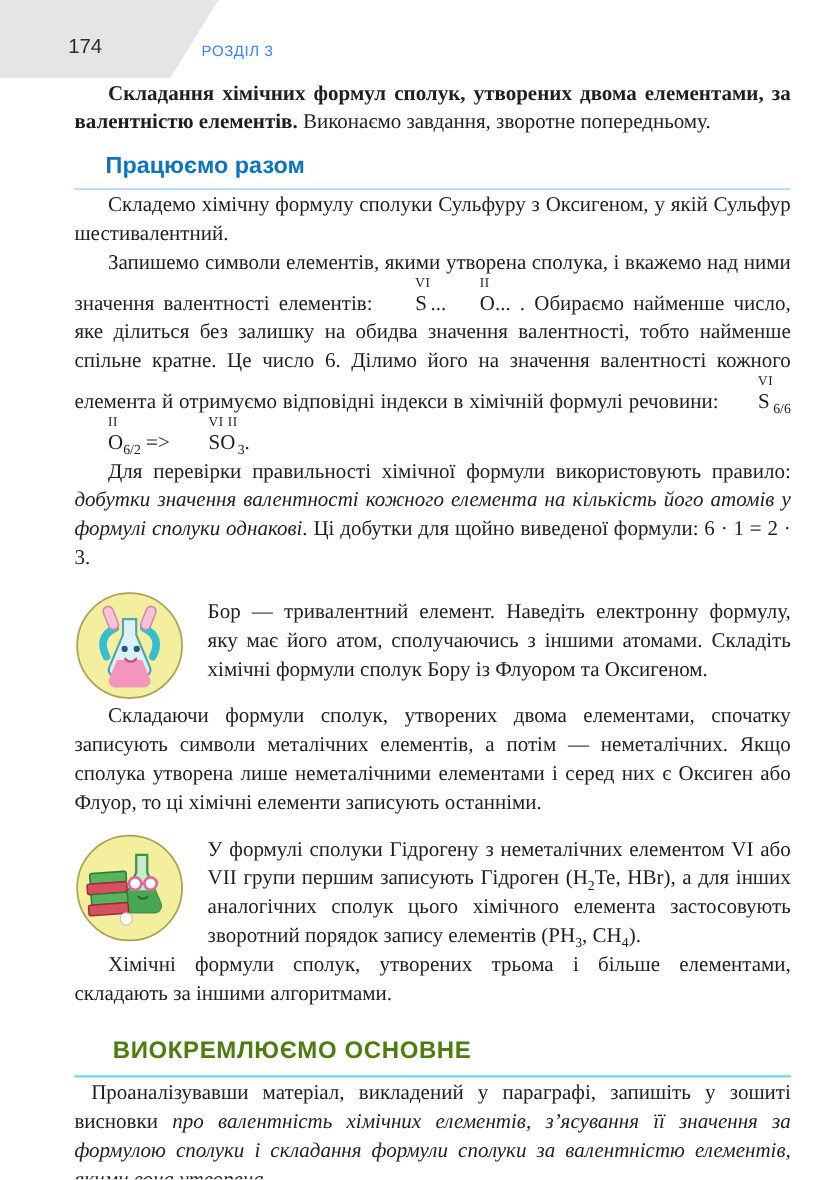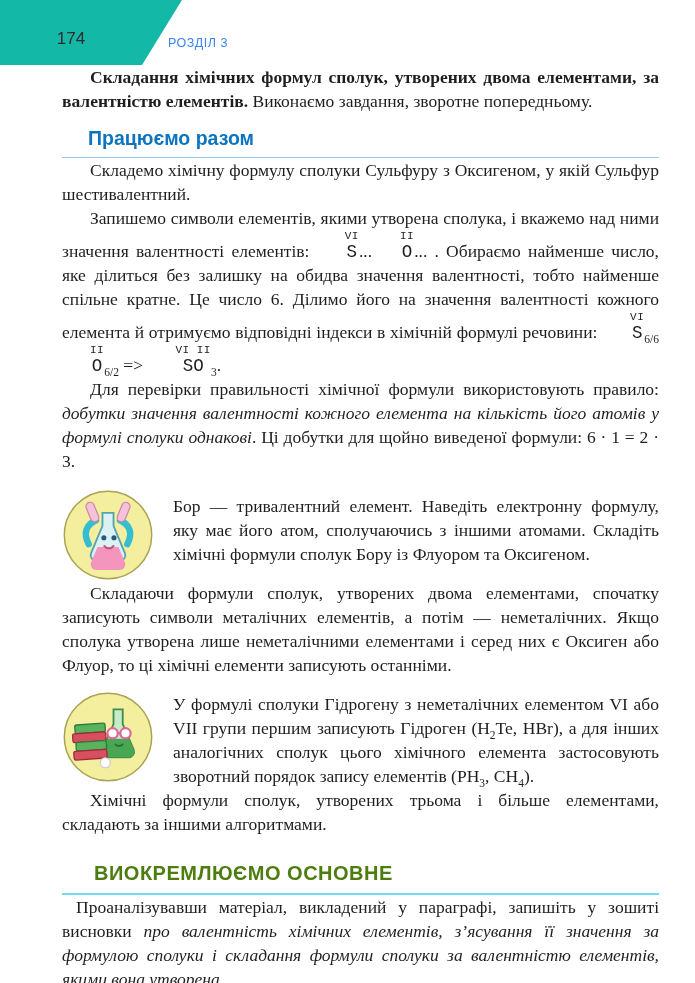--- a/index.html
+++ b/index.html
@@ -9,21 +9,21 @@
     height: 983px;
     background: #ffffff;
     font-family: "Liberation Serif", serif;
     color: #1e1e1e;
     overflow: hidden;
   }
   
   .pink-tab {
     position: absolute; top: 0; left: 0;
     width: 182px; height: 65px;
-    background: #14b8a6;
+    background: #e5e5e5;
     clip-path: polygon(0 0, 100% 0, 142px 100%, 0 100%);
   }
   .pagenum {
     position: absolute; left: 48px; top: 29px;
     width: 46px; text-align: center;
     font-family: "Liberation Sans", sans-serif;
     font-size: 17px; color: #2f2a2f;
   }
   .chapter {
     position: absolute; left: 168px; top: 36px;
@@ -50,21 +50,21 @@
     font-family: "Liberation Sans", sans-serif;
     font-weight: bold; font-size: 20px; color: #4d7c0f;
     letter-spacing: 0.5px;
     padding-left: 32px; padding-bottom: 8px;
     border-bottom: 2.5px solid #74daf3;
   }
   .mt-sm { margin-top: 11px; }
   .mt-md { margin-top: 14px; }
   .mt-lg { margin-top: 16px; }
   
-  .chem { display: inline-block; text-align: center; line-height: 1; vertical-align: baseline; font-family: Liberation Mono, monospace; }
+  .chem { display: inline-block; line-height: 1; vertical-align: baseline; }
   .chem .val { display: block; font-size: 11px; line-height: 12px; margin-bottom: 1px; letter-spacing: 0.5px; }
   .chem .sym { display: block; font-size: 17.5px; line-height: 18px; }
   sub { font-size: 11.5px; line-height: 0; }
   
   .task { display: flex; gap: 19px; align-items: flex-start; }
   .mascot { width: 92px; height: 92px; flex: none; }
   .task-text { font-size: 17.5px; line-height: 24px; text-align: justify; padding-top: 5px; }
   .t2 { padding-top: 1px; }
   .sec2-p { margin-left: 22px; text-indent: 14px; }
   i { font-style: italic; }

